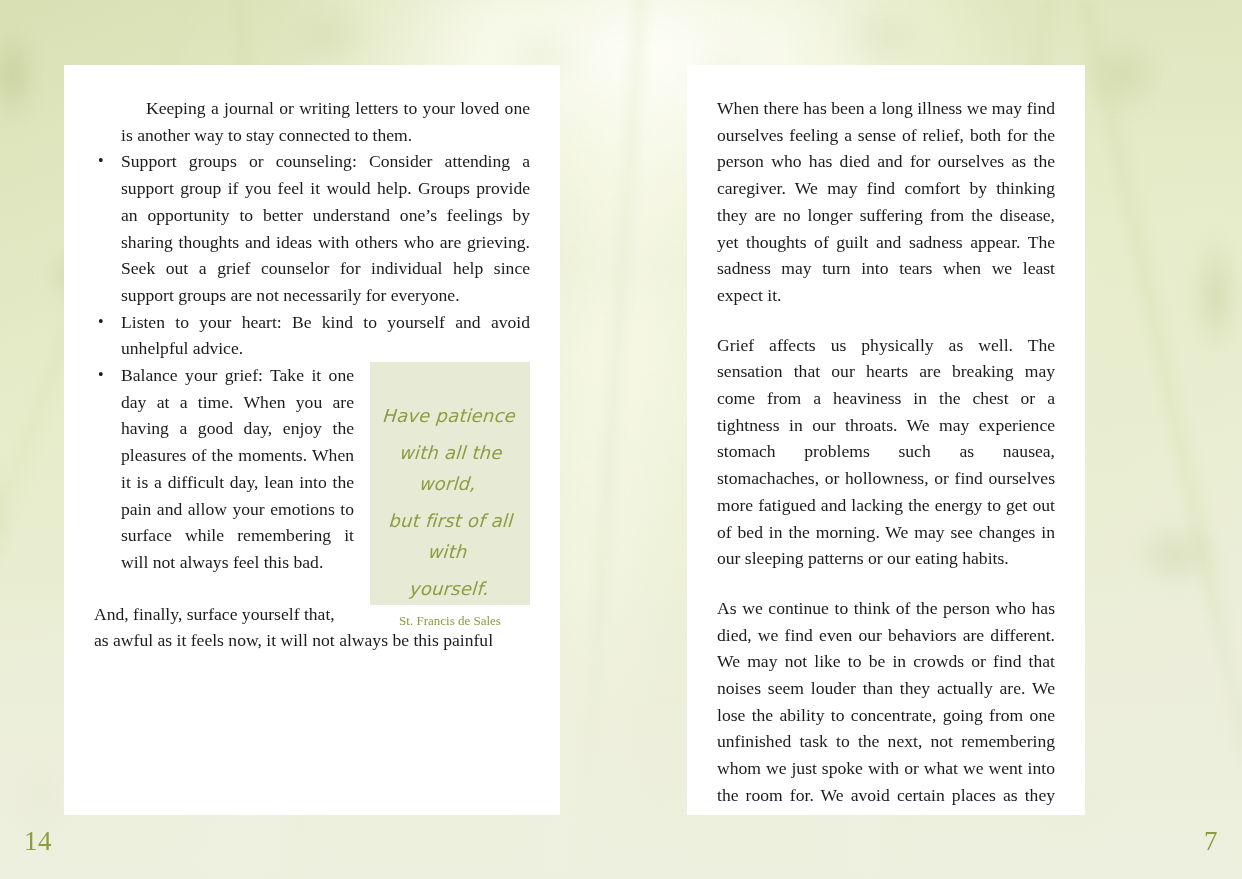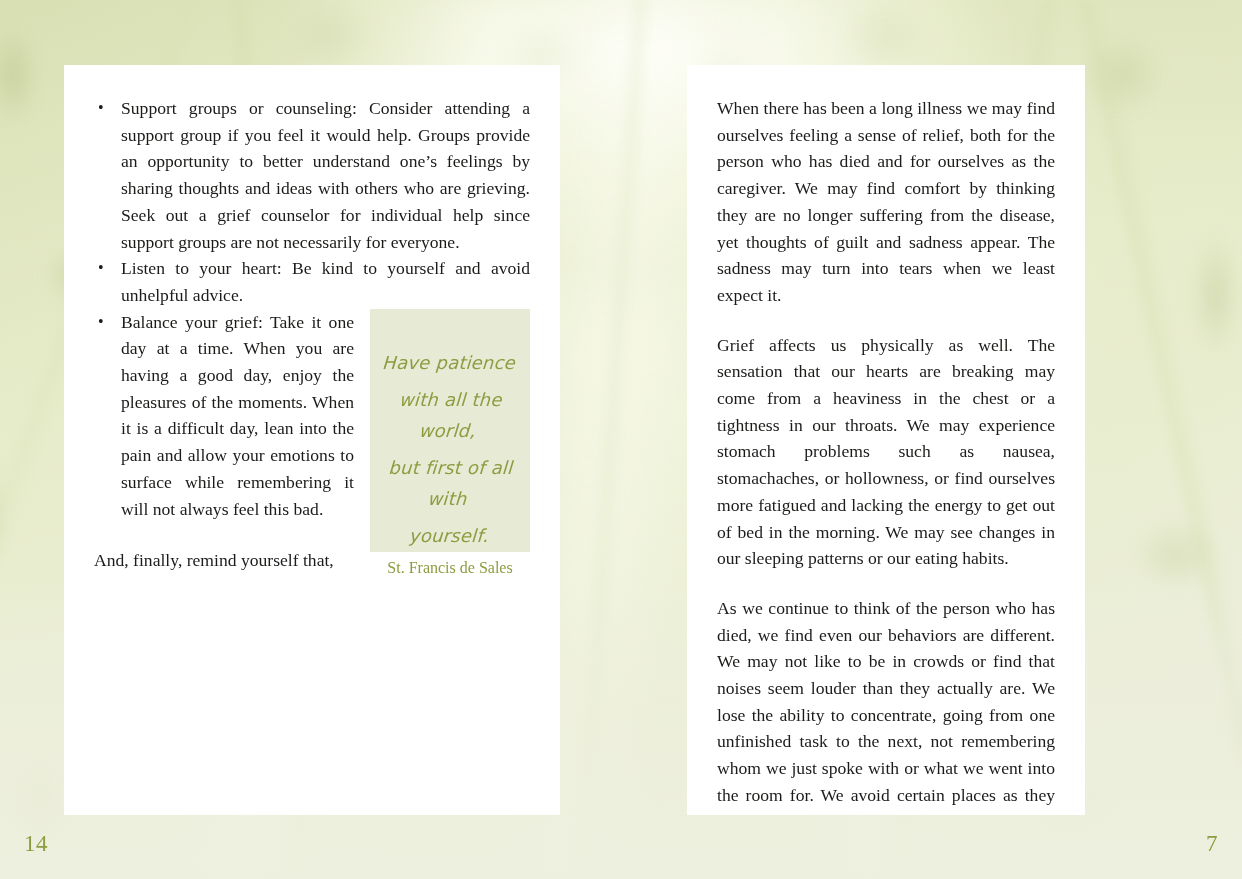--- a/index.html
+++ b/index.html
@@ -168,21 +168,21 @@
     font-weight: 400;
     font-size: 18px;
     line-height: 31px;
     color: #8d9c41;
     letter-spacing: 0.2px;
     margin: 0 0 6px 0;
     transform: skewX(-6deg);
   }
   .quote-attr {
     font-family: "Liberation Serif", "DejaVu Serif", serif;
-    font-size: 16px;
+    font-size: 13px;
     line-height: 22px;
     color: #8d9c41;
     margin: 0;
   }
 
   .closing {
     margin: 25px 0 0 0;
     text-align: left;
   }
   .closing .cl-line { display: block; }
@@ -192,21 +192,21 @@
     margin: 0 0 23px 0;
     text-align: justify;
   }
   .rp:last-child { margin-bottom: 0; }
 
   
   .folio {
     position: absolute;
     bottom: 22px;
     font-family: "Liberation Serif", "DejaVu Serif", serif;
-    font-size: 23px;
+    font-size: 27px;
     color: #8d9c41;
     z-index: 3;
     letter-spacing: 0.5px;
   }
   .folio-left  { left: 24px; }
   .folio-right { right: 24px; }
 </style>
 </head>
 <body>
 
@@ -216,38 +216,40 @@
   <div class="bg-branches"></div>
   <div class="bg-rays"></div>
   <div class="bg-meadow"></div>
 </div>
 
 <div id="spread">
 
   <div class="page page-left">
     <div class="page-inner">
 
+      <p class="body-text lead-para">Keeping a journal or writing letters to your loved one is another way to stay connected to them.</p>
 
       <ul class="bullets">
         <li class="body-text">Support groups or counseling: Consider attending a support group if you feel it would help. Groups provide an opportunity to better understand one’s feelings by sharing thoughts and ideas with others who are grieving. Seek out a grief counselor for individual help since support groups are not necessarily for everyone.</li>
         <li class="body-text">Listen to your heart: Be kind to yourself and avoid unhelpful advice.</li>
         <li class="body-text">
           <div class="quote-box">
             <div class="quote-text">Have patience</div>
             <div class="quote-text">with all the world,</div>
             <div class="quote-text">but first of all with</div>
             <div class="quote-text">yourself.</div>
             <div class="quote-attr">St. Francis de Sales</div>
           </div>
           <span>Balance your grief: Take it one day at a time. When you are having a good day, enjoy the pleasures of the moments. When it is a difficult day, lean into the pain and allow your emotions to surface while remembering it will not always feel this bad.</span>
         </li>
       </ul>
 
       <div class="body-text closing">
-        <span class="cl-line">And, finally, remind yourself that,</span>
+        <span class="cl-line">And, finally, surface yourself that,</span>
+        <span class="cl-line">as awful as it feels now, it will not always be this painful</span>
       </div>
 
     </div>
   </div>
 
   <div class="page page-right">
     <div class="page-inner">
       <p class="body-text rp">When there has been a long illness we may find ourselves feeling a sense of relief, both for the person who has died and for ourselves as the caregiver. We may find comfort by thinking they are no longer suffering from the disease, yet thoughts of guilt and sadness appear. The sadness may turn into tears when we least expect it.</p>
       <p class="body-text rp">Grief affects us physically as well. The sensation that our hearts are breaking may come from a heaviness in the chest or a tightness in our throats. We may experience stomach problems such as nausea, stomachaches, or hollowness, or find ourselves more fatigued and lacking the energy to get out of bed in the morning. We may see changes in our sleeping patterns or our eating habits.</p>
       <p class="body-text rp">As we continue to think of the person who has died, we find even our behaviors are different. We may not like to be in crowds or find that noises seem louder than they actually are. We lose the ability to concentrate, going from one unfinished task to the next, not remembering whom we just spoke with or what we went into the room for. We avoid certain places as they remind us of our deceased loved one. Places of worship may also be difficult to return to and we may find ourselves avoiding our faith.</p>

